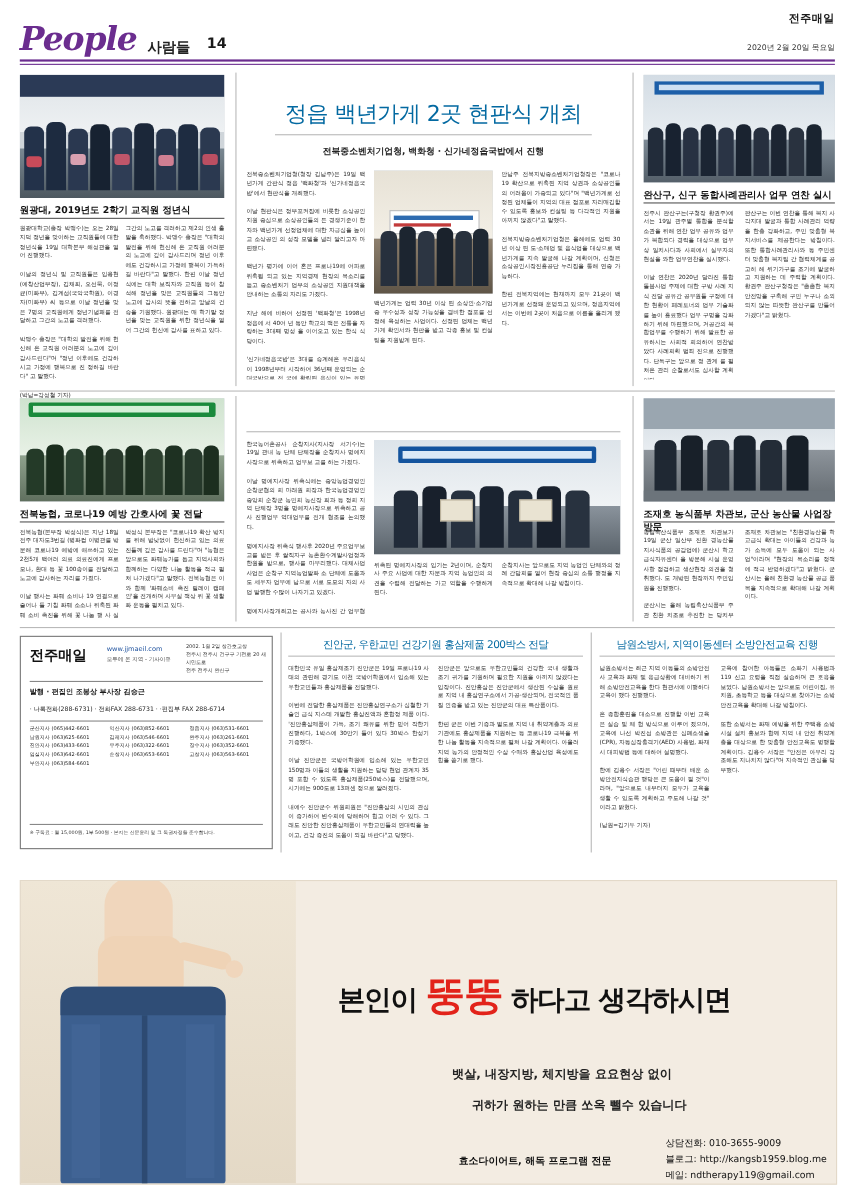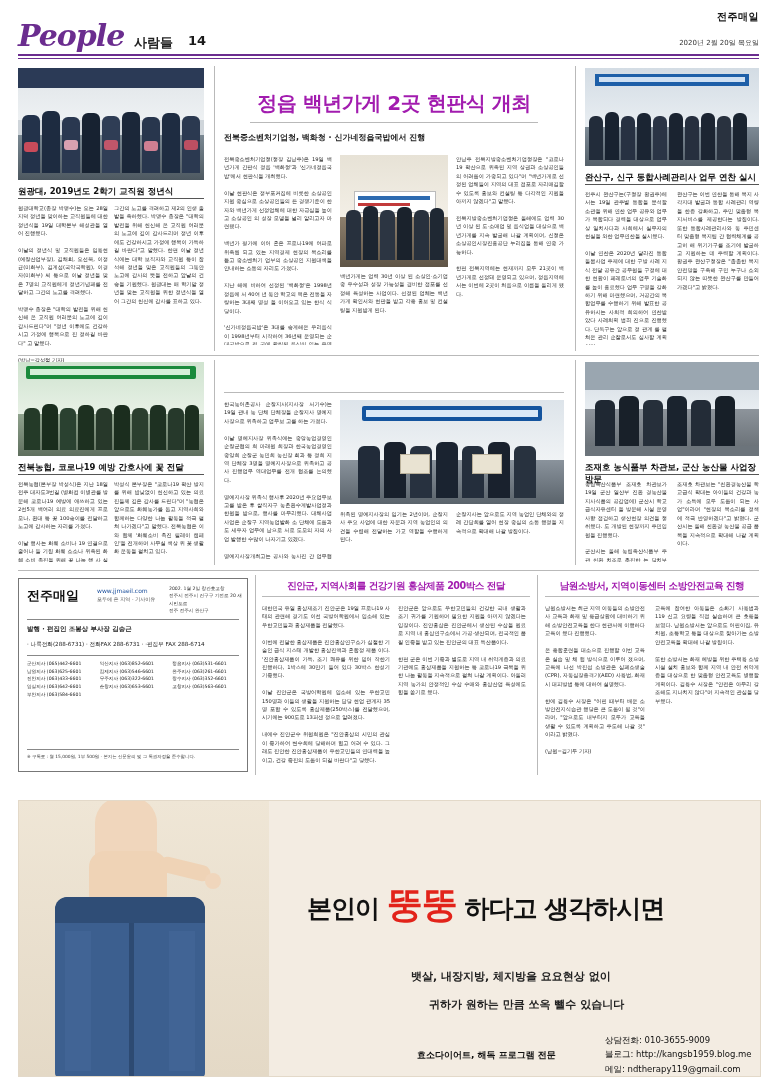--- a/index.html
+++ b/index.html
@@ -28,21 +28,21 @@
   .rule-top{position:absolute;left:18px;top:54px;width:741px;height:2px;background:#6b2d8f;}
   .rule-top2{position:absolute;left:18px;top:58px;width:741px;height:1px;background:#6b2d8f;}
 
   
   .photo{position:absolute;overflow:hidden;background:#cfd5da;}
   .photo .sky{position:absolute;left:0;top:0;width:100%;height:46%;background:linear-gradient(#b9c6d2,#d8dee3);}
   .photo .ground{position:absolute;left:0;bottom:0;width:100%;height:54%;background:linear-gradient(#8f9aa3,#6d767e);}
   .pp{position:absolute;bottom:6%;border-radius:6px 6px 0 0;}
   .cap{position:absolute;font-size:8.5px;font-weight:bold;color:#111;}
   .body-txt{position:absolute;font-size:5.2px;line-height:1.62;color:#222;text-align:justify;}
-  .headline{position:absolute;font-weight:bold;color:#a21caf;letter-spacing:-0.5px;}
+  .headline{position:absolute;font-weight:normal;color:#0369a1;letter-spacing:-0.5px;}
   .sub{position:absolute;font-size:8px;font-weight:bold;color:#222;}
   .vline{position:absolute;background:#b9b9b9;width:1px;}
   .hline{position:absolute;background:#b9b9b9;height:1px;}
   .hline-dark{position:absolute;background:#555;height:1px;}
 
   
   .ad{position:absolute;left:18px;top:800px;width:741px;height:275px;background:#f3ece2;overflow:hidden;border:1px solid #e3d9c9;}
   .ad-hl1{position:absolute;font-size:25px;font-weight:bold;color:#111;letter-spacing:-1px;margin-top:42px;}
   .ad-em{color:#e2231a;}
   .ad-sub{position:absolute;font-size:11px;font-weight:bold;color:#222;}
@@ -103,21 +103,21 @@
 
 박맹수 총장은 "대학의 발전을 위해 헌신해 온 교직원 여러분의 노고에 깊이 감사드린다"며 "정년 이후에도 건강하시고 가정에 행복으로 진 정하길 바란다" 고 말했다.
 
 (박남=강성철 기자)</div>
   <div class="body-txt" style="left:114px;top:204px;width:90px;height:140px;overflow:hidden;">
     그간의 노고를 격려하고 제2의 인생 출발을 축하했다. 박맹수 총장은 "대학의 발전을 위해 헌신해 온 교직원 여러분의 노고에 깊이 감사드리며 정년 이후에도 건강하시고 가정에 행복이 가득하길 바란다"고 말했다. 한편 이날 정년식에는 대학 보직자와 교직원 등이 참석해 정년을 맞은 교직원들의 그동안 노고에 감사의 뜻을 전하고 앞날의 건승을 기원했다. 원광대는 매 학기말 정년을 맞는 교직원을 위한 정년식을 열어 그간의 헌신에 감사를 표하고 있다.
   </div>
 
   <div class="headline" style="left:224px;top:90px;width:340px;text-align:center;font-size:20px;">정읍 백년가게 2곳 현판식 개최</div>
   <div class="hline" style="left:250px;top:122px;width:288px;"></div>
-  <div class="sub" style="left:224px;top:132px;width:340px;">전북중소벤처기업청, 백화청 · 신가네정읍국밥에서 진행</div>
+  <div class="sub" style="left:224px;top:132px;width:340px;text-align:center;">전북중소벤처기업청, 백화청 · 신가네정읍국밥에서 진행</div>
 
   <div class="body-txt" style="left:224px;top:155px;width:108px;white-space:pre-line;height:190px;overflow:hidden;">전북중소벤처기업청(청장 김남주)은 19일 백년가게 간판식 정읍 '백화청'과 '신가네정읍국밥'에서 현판식을 개최했다.
 
 이날 현판식은 정부포커집에 비롯한 소상공인지원 중심으로 소상공인들의 든 경쟁기준이 한자와 백년가게 선정업체에 대한 자긍심을 높이고 소상공인 의 성장 모델을 널리 알리고자 마련됐다.
 
 백년가 평가에 이어 혼은 프로나19에 여파로 위축됨 되고 있는 지역경제 현장의 목소리를 듣고 중소벤처기 업부의 소상공인 지원대책을 안내하는 소통의 자리도 가졌다.
 
 지난 해에 비하여 선정된 '백화청'은 1998년 정읍에 서 40여 년 동안 학교의 맥은 전통을 자랑하는 3대째 명성 을 이어오고 있는 한식 식당이다.
 
 '신가네정읍국밥'은 3대를 승계해온 우리음식이 1998년부터 시작하여 36년째 운영되는 순대국밥으로 전 국에 확립된 음식이 있는 유명한 곳이다.
@@ -289,21 +289,21 @@
         <div>장수지사 (063)352-6601</div>
         <div>임실지사 (063)642-6601</div>
         <div>순창지사 (063)653-6601</div>
         <div>고창지사 (063)563-6601</div>
         <div>부안지사 (063)584-6601</div>
       </div>
     <div style="position:absolute;left:8px;top:170px;width:212px;height:1px;background:#888;"></div>
     <div style="position:absolute;left:8px;top:175px;font-size:4.4px;color:#333;">※ 구독료 : 월 15,000원, 1부 500원       · 본지는 신문윤리 및 그 독권자정을 준수합니다.</div>
   </div>
 
-  <div class="headline" style="left:262px;top:580px;width:268px;text-align:center;font-size:9.6px;">진안군, 지역사회를 건강기원 홍삼제품 200박스 전달</div>
+  <div class="headline" style="left:262px;top:580px;width:268px;text-align:center;font-size:9.6px;">진안군, 우한교민 건강기원 홍삼제품 200박스 전달</div>
   <div class="hline" style="left:262px;top:596px;width:268px;"></div>
   <div class="body-txt" style="left:262px;top:604px;width:128px;white-space:pre-line;height:162px;overflow:hidden;">대한민국 유일 홍삼제조기 진안군은 19일 프로나19 사태의 관련해 경기도 이천 국방어학원에서 입소해 있는 우한교민들과 홍삼제품을 전달했다.
 
 이번에 전달한 홍삼제품은 진안홍삼연구소가 심철한 기술인 급식 지스테 개발한 홍삼진액과 혼합정 제품 이다. '진안홍삼제품이 가득, 조기 쾌유를 위한 믿어 작한기 진행하다, 1박스에 30만기 들어 있다 30박스 한성기 기증했다.
 
 이날 진안군은 국방어학원에 입소해 있는 우한교민 150명과 이들의 생활을 지원하는 담당 현업 관계자 35명 포함 수 있도록 홍삼제품(250박스)를 전달했으며, 시기에는 900도로 13퍼센 정으로 알려졌다.
 
 내에수 진안군수 위원회원은 "진안홍삼의 시민의 관심이 증가하여 변수회에 당해하며 힘고 어려 수 있다. 그래도 진안한 진안홍삼제품이 우한교민들의 연대력을 높이고, 건강 증진의 도움이 되길 바란다"고 당했다.
 
 (진안=유태환 기자)</div>

